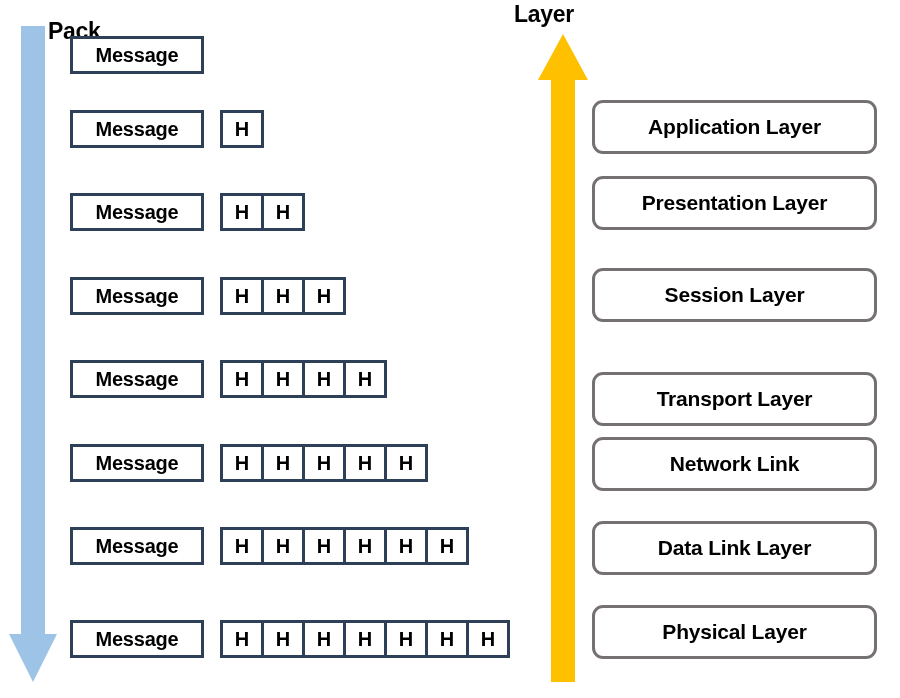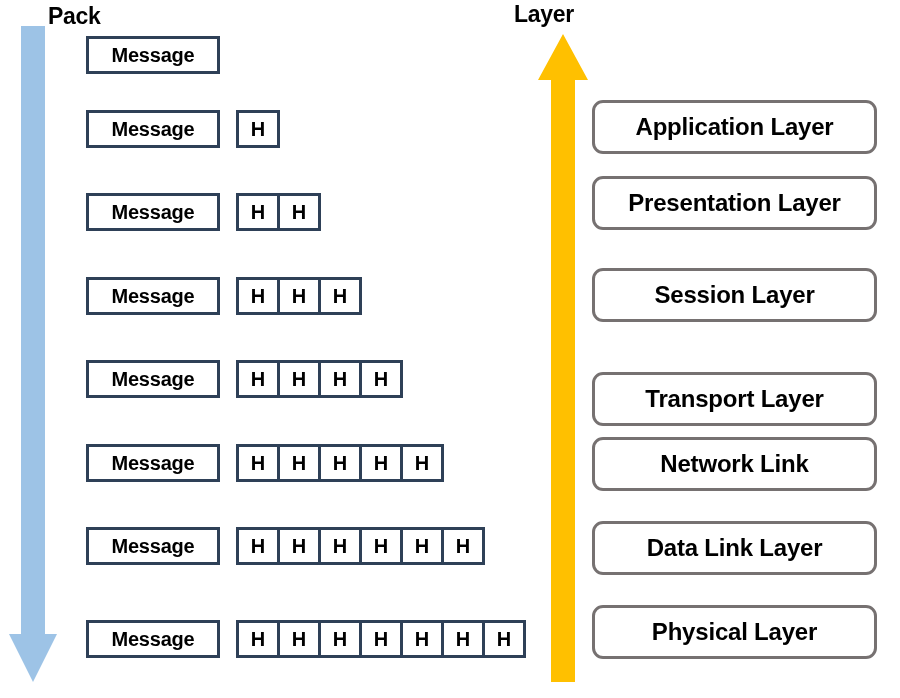--- a/index.html
+++ b/index.html
@@ -18,32 +18,32 @@
 
   
   .arrow-label {
     position: absolute;
     font-weight: bold;
     font-size: 23px;
     color: #000000;
     letter-spacing: -0.3px;
     white-space: nowrap;
   }
-  #pack-label   { left: 8px;  top: 3px; margin-left: 40px; }
+  #pack-label   { left: 8px;  top: 18px; margin-left: 40px; }
   #unpack-label { left: 514px; top: 1px; }
 
   
   .arrow-svg { position: absolute; }
   #pack-arrow-svg   { left: 6px;   top: 26px; }
   #unpack-arrow-svg { left: 536px; top: 34px; }
 
   
   .pack-row {
     position: absolute;
-    left: 86px;
+    left: 70px;
     display: flex;
     align-items: flex-start;
     height: 40px;
   }
   .msg-box {
     width: 134px;
     height: 38px;
     box-sizing: border-box;
     border: 3px solid #2e4057;
     background: #ffffff;
@@ -81,21 +81,21 @@
     left: 592px;
     width: 285px;
     height: 54px;
     box-sizing: border-box;
     border: 3px solid #767171;
     border-radius: 11px;
     background: #ffffff;
     display: flex;
     align-items: center;
     justify-content: center;
-    font-size: 24px;
+    font-size: 21px;
     font-weight: bold;
     color: #000000;
     letter-spacing: -0.2px;
   }
 </style>
 </head>
 <body>
 
 <div id="stage">
 

